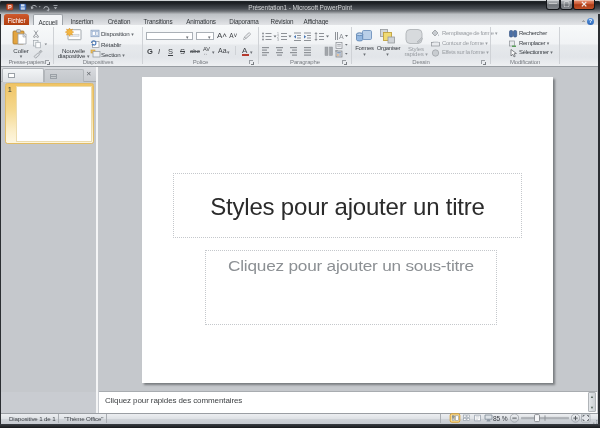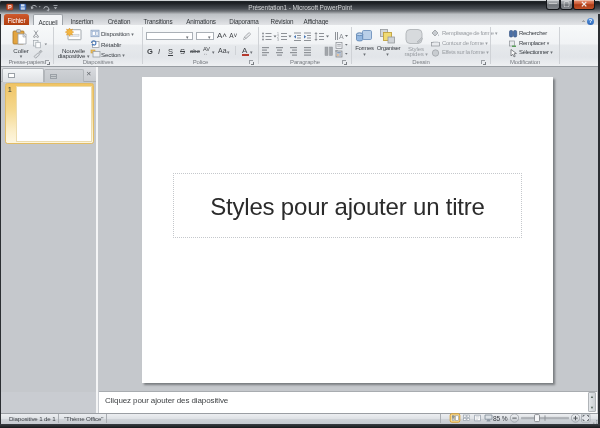--- a/index.html
+++ b/index.html
@@ -355,23 +355,26 @@
   <div class="abs" id="lpx">✕</div>
   <div class="abs" id="thumbsel"></div>
   <div class="abs" id="thumbnum">1</div>
   <div class="abs" id="thumb"></div>
   <div class="abs" id="splitter"></div>
 
   <div class="abs" id="slide"></div>
   <div class="abs" id="ph-title">
       <div class="t">Styles pour ajouter un titre</div>
     </div>
+  <div class="abs" id="ph-sub">
+      <div class="t">Cliquez pour ajouter un sous-titre</div>
+    </div>
 
   <div class="abs" id="comments">
-      <div class="t">Cliquez pour ajouter des diapositive</div>
+      <div class="t">Cliquez pour rapides des commentaires</div>
     </div>
 
   <div class="abs" id="statusbar"></div>
   <div class="sbtxt" style="left:9px; top:415px;">Diapositive 1 de 1</div>
   <div class="sbsep" style="left:58px; top:414px;"></div>
   <div class="sbtxt" style="left:64px; top:415px;">"Thème Office"</div>
   <div class="sbsep" style="left:106px; top:414px;"></div>
   <div class="sbsep" style="left:440px; top:414px;"></div>
   <svg class="abs" style="left:444px; top:412px;" width="156" height="12" viewBox="0 0 156 12">
 

